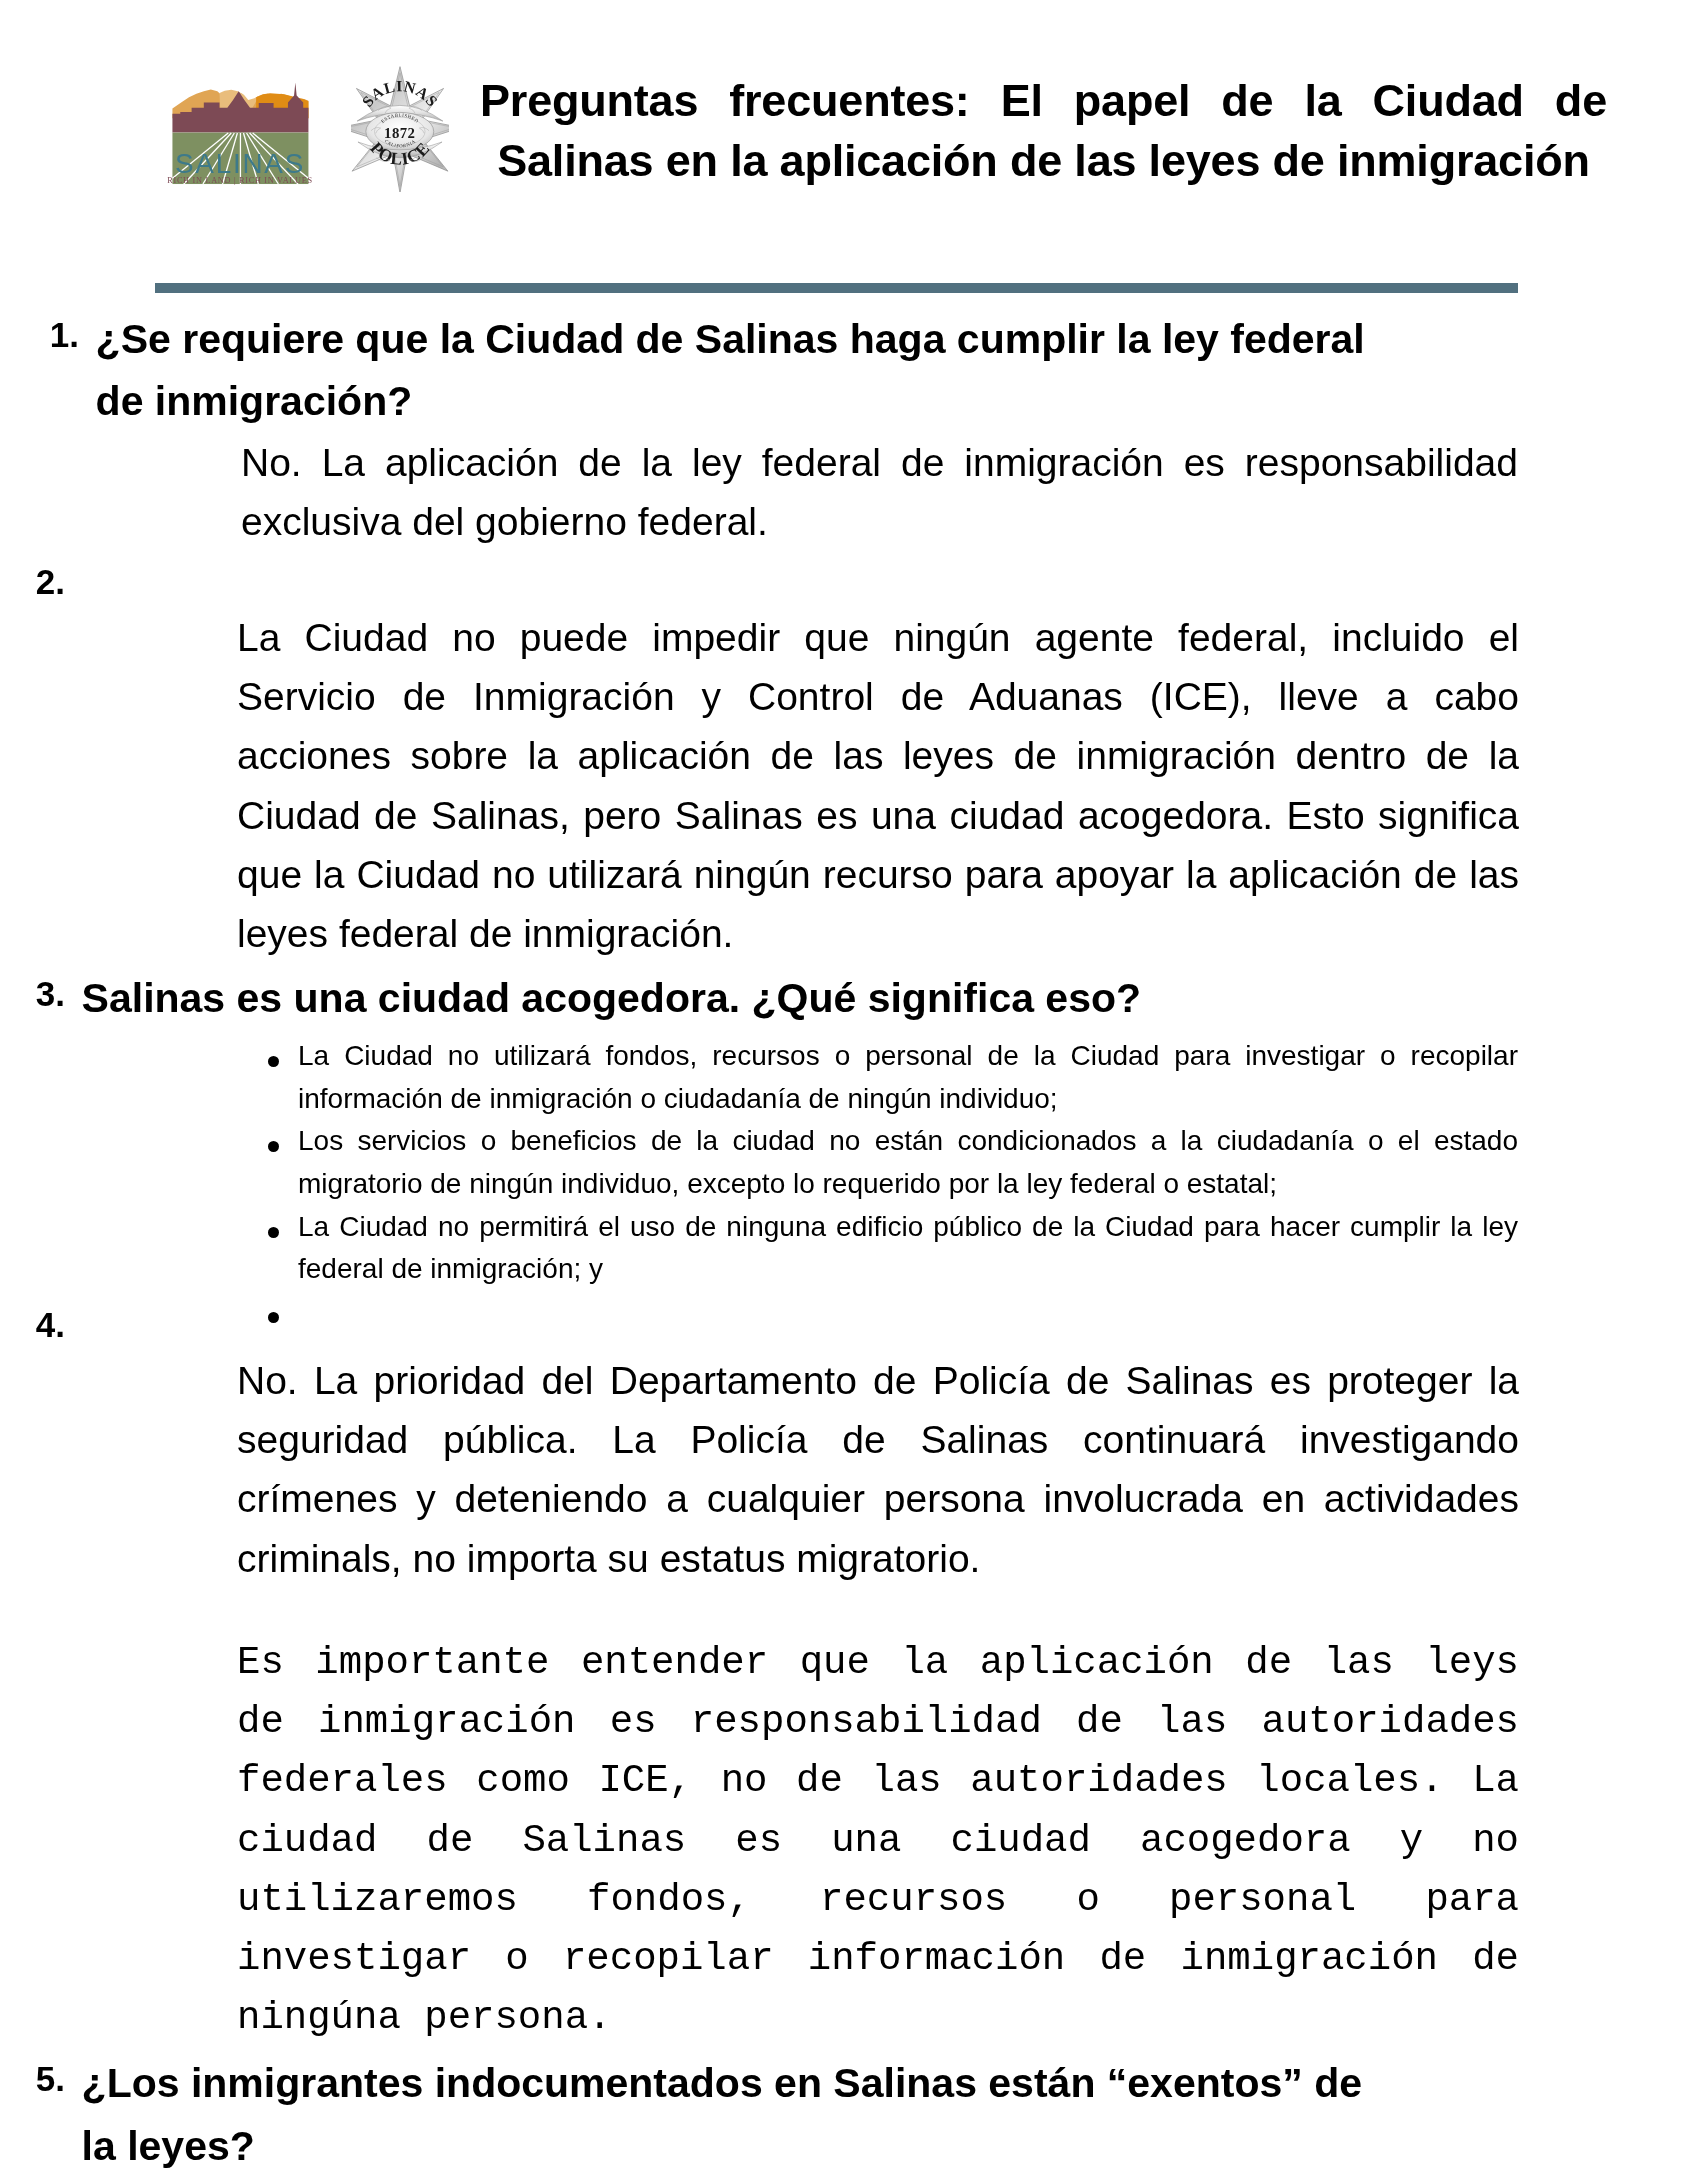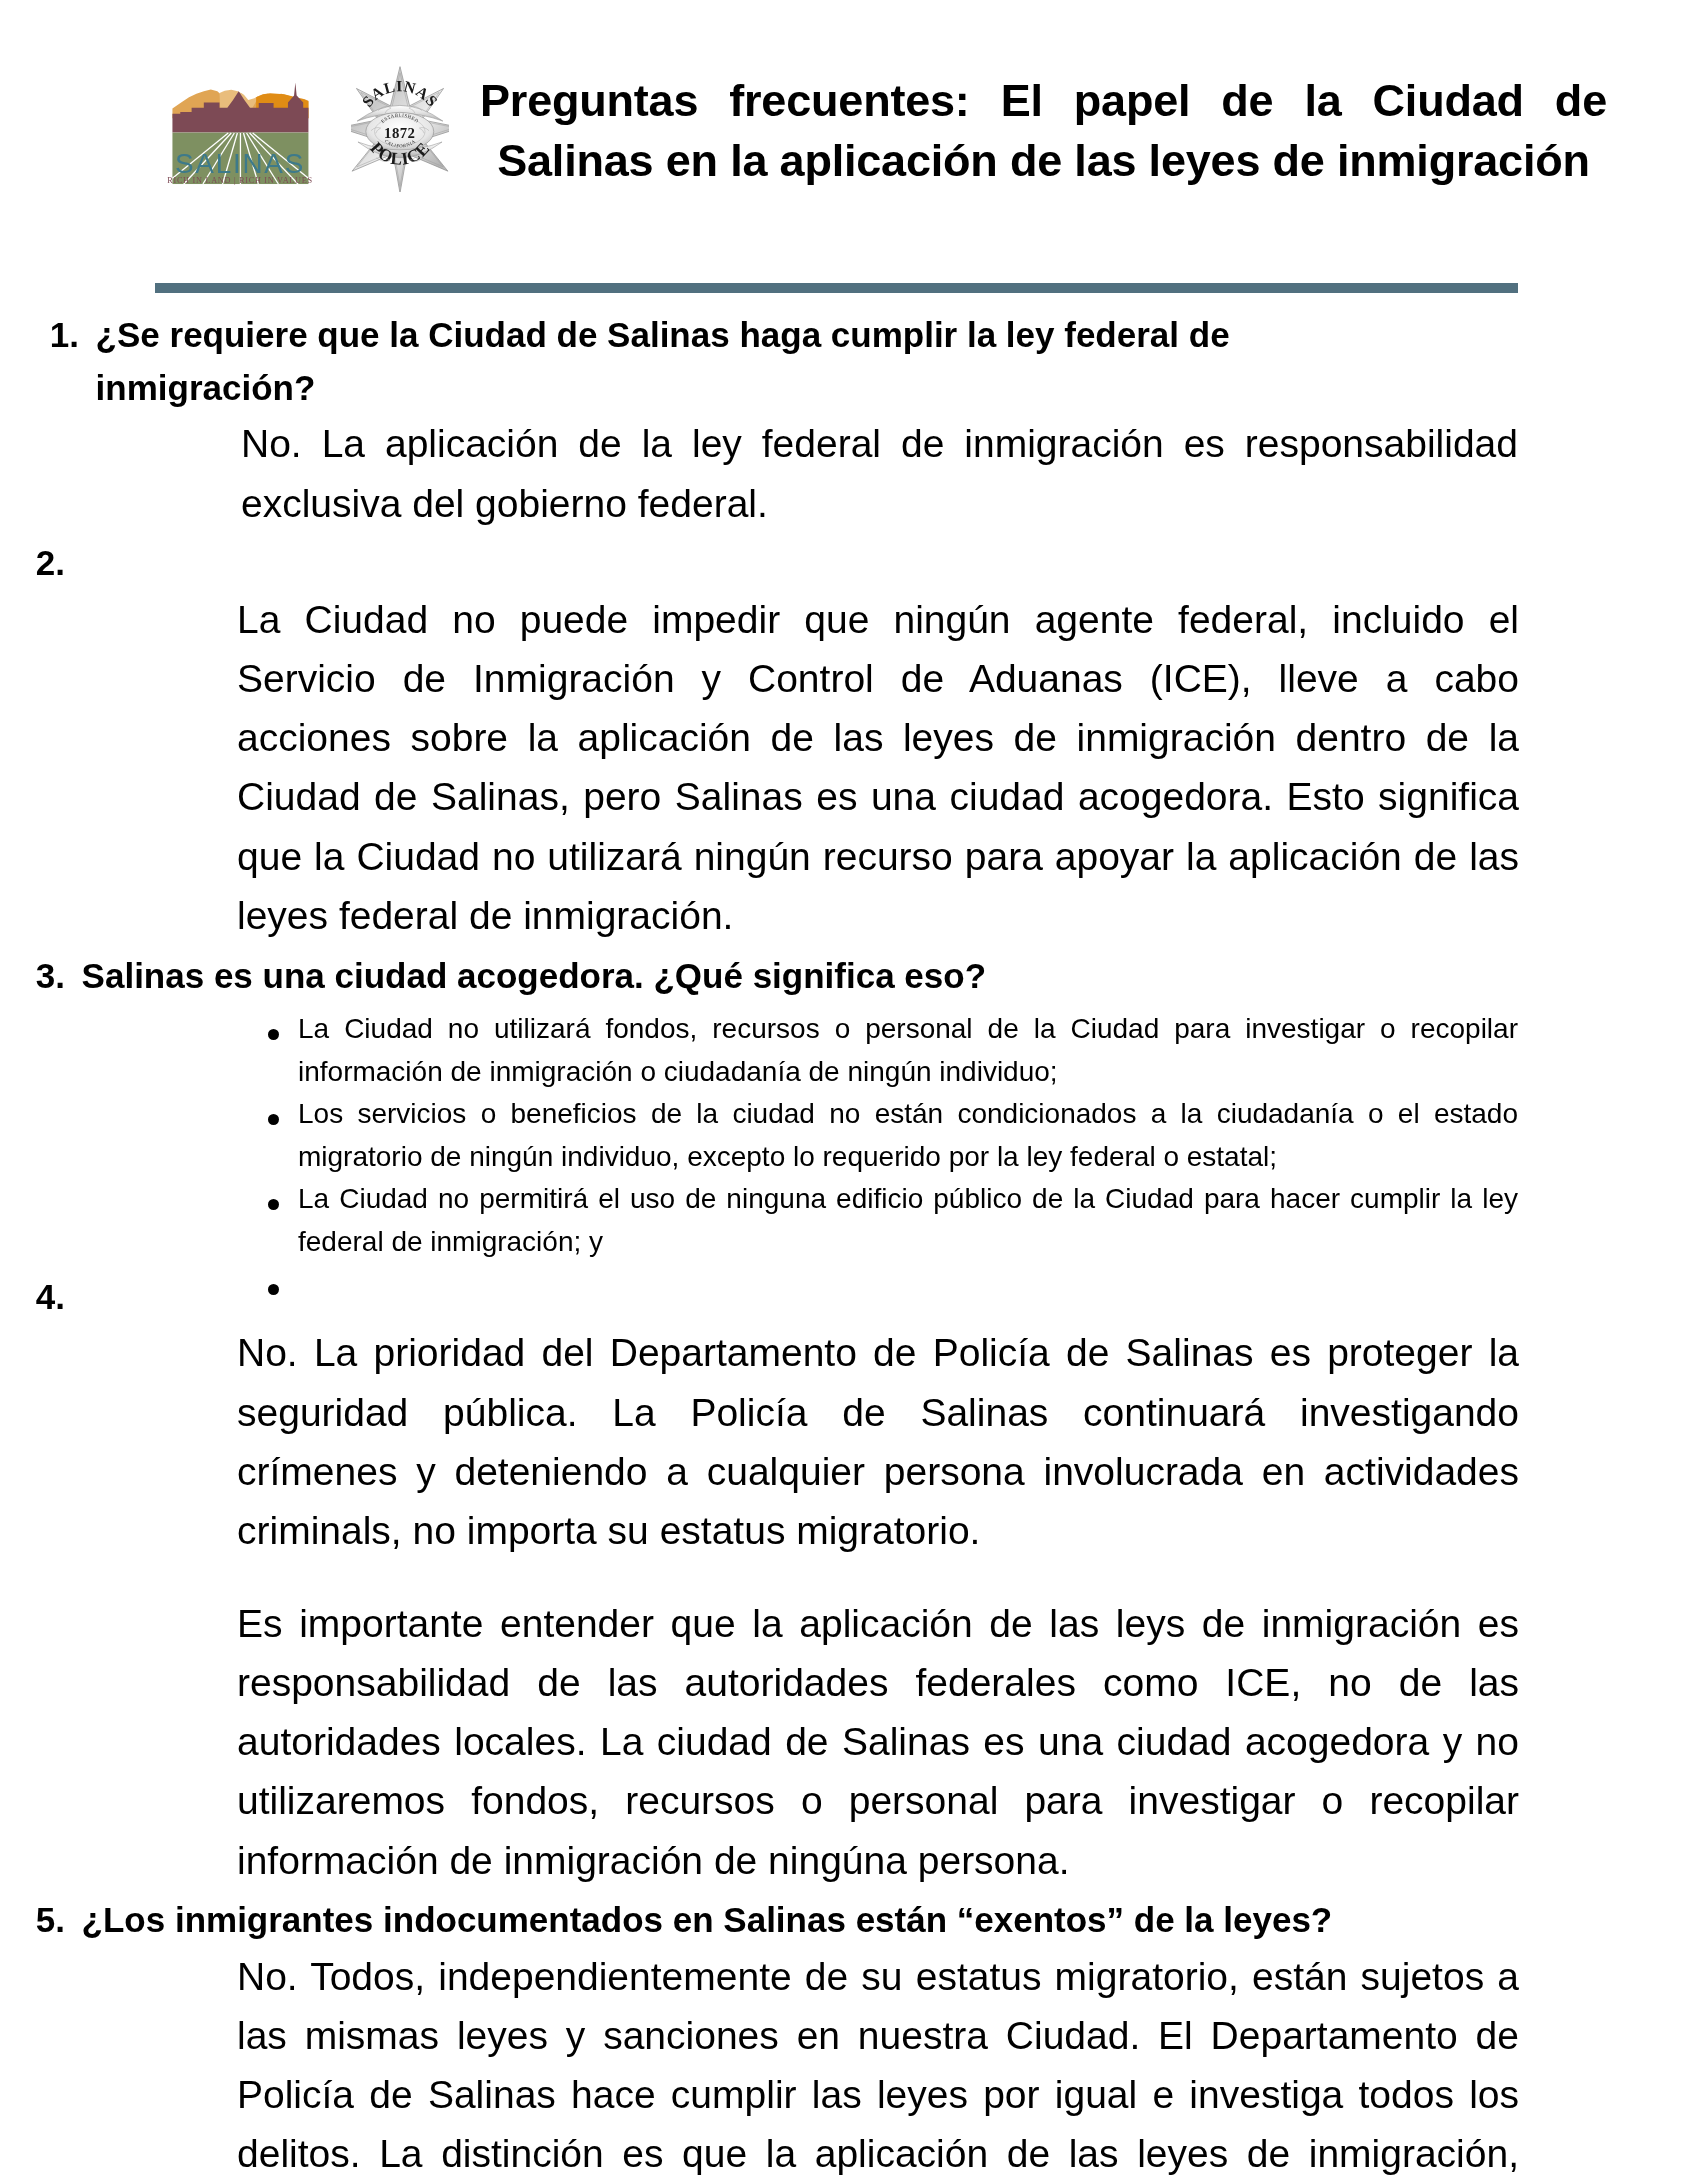--- a/index.html
+++ b/index.html
@@ -104,42 +104,43 @@
     line-height: 1.52;
     font-weight: 700;
     padding-right: 16.6px;
     box-sizing: content-box;
   }
   .q-num.wide {
     width: 79px;
   }
   .q-text {
     flex: 1 1 auto;
-    font-size: 35px;
+    font-size: 41px;
     line-height: 1.52;
     font-weight: 700;
     max-width: 1306px;
   }
 
   .answer {
     margin-left: 237px;
     max-width: 1282px;
     font-size: 39px;
     line-height: 1.52;
     font-weight: 400;
     text-align: justify;
     text-align-last: left;
     hyphens: none;
   }
   .answer.tight {
     margin-left: 241px;
     max-width: 1277px;
   }
   .answer + .answer {
-    margin-top: 33px;
+    margin-top: 46px;
+    font-family: Liberation Mono, monospace;
   }
 
   ul.bullets {
     list-style: none;
     margin: 6.1px 0 0 0;
     padding: 0;
   }
   ul.bullets > li {
     position: relative;
     margin: 0 0 0 298px;

